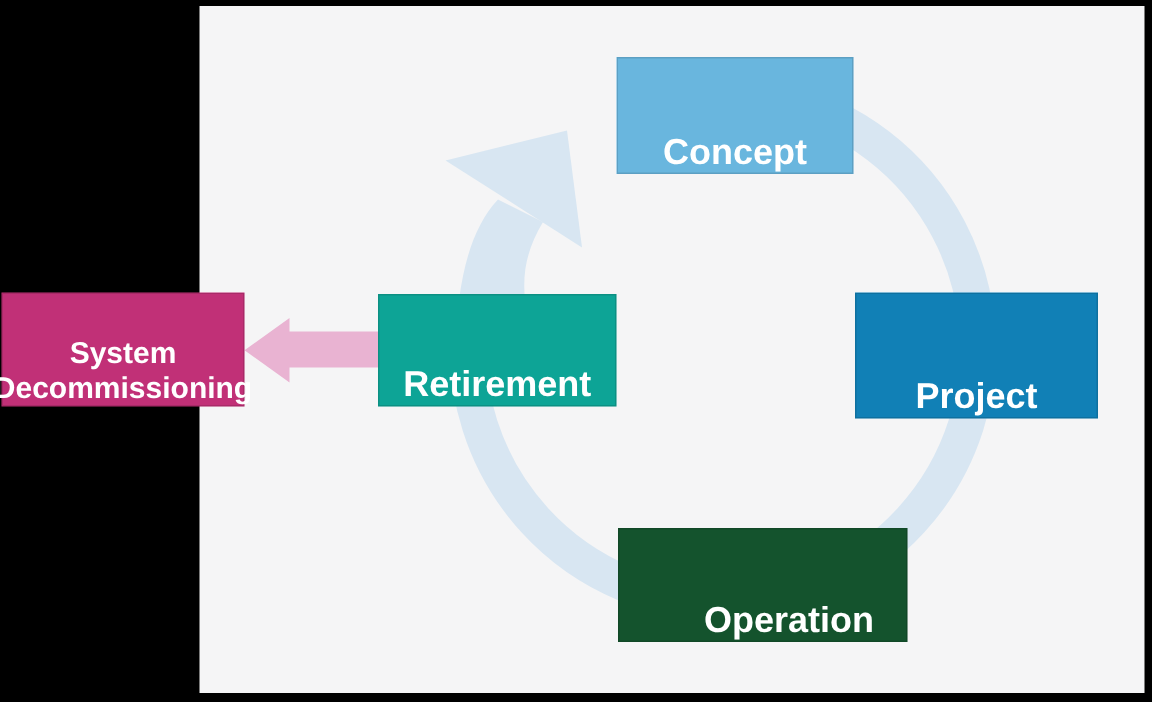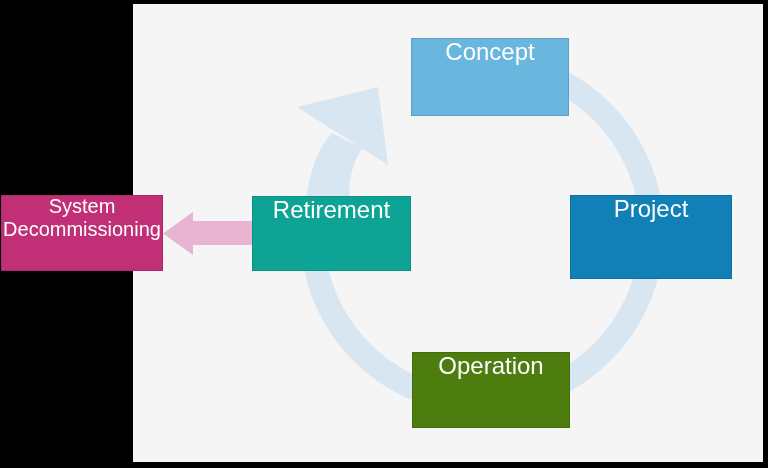--- a/index.html
+++ b/index.html
@@ -22,24 +22,24 @@
   .diagram-svg {
     position: absolute;
     left: 0;
     top: 0;
     width: 768px;
     height: 468px;
   }
   .node {
     position: absolute;
     display: flex;
-    align-items: flex-start;
+    align-items: flex-end;
     justify-content: center;
     color: #ffffff;
-    font-weight: 400;
+    font-weight: 700;
     font-size: 24px;
     text-align: center;
     box-shadow: inset 0 0 0 1px rgba(0,0,0,0.12);
   }
   .node-concept    { left: 411px; top: 38px;  width: 158px; height: 78px; }
   .node-project    { left: 570px; top: 195px; width: 162px; height: 84px; }
   .node-operation  { left: 412px; top: 352px; width: 158px; height: 76px; }
   .node-retirement { left: 252px; top: 196px; width: 159px; height: 75px; }
   .node-decommissioning {
     left: 1px; top: 195px; width: 162px; height: 76px;
@@ -66,21 +66,21 @@
   </svg>
 
   <div class="node node-concept" style="background: rgb(105, 182, 222);">
     <span>Concept</span>
   </div>
 
   <div class="node node-project" style="background: rgb(17, 128, 182);">
     <span>Project</span>
   </div>
 
-  <div class="node node-operation" style="background: #4d7c0f;">
+  <div class="node node-operation" style="background: #14532d; padding-left: 35px;">
     <span>Operation</span>
   </div>
 
   <div class="node node-retirement" style="background: rgb(13, 164, 150);">
     <span>Retirement</span>
   </div>
 
   <div class="node node-decommissioning" style="background: rgb(193, 48, 119);">
     <span>System Decommissioning</span>
   </div>

